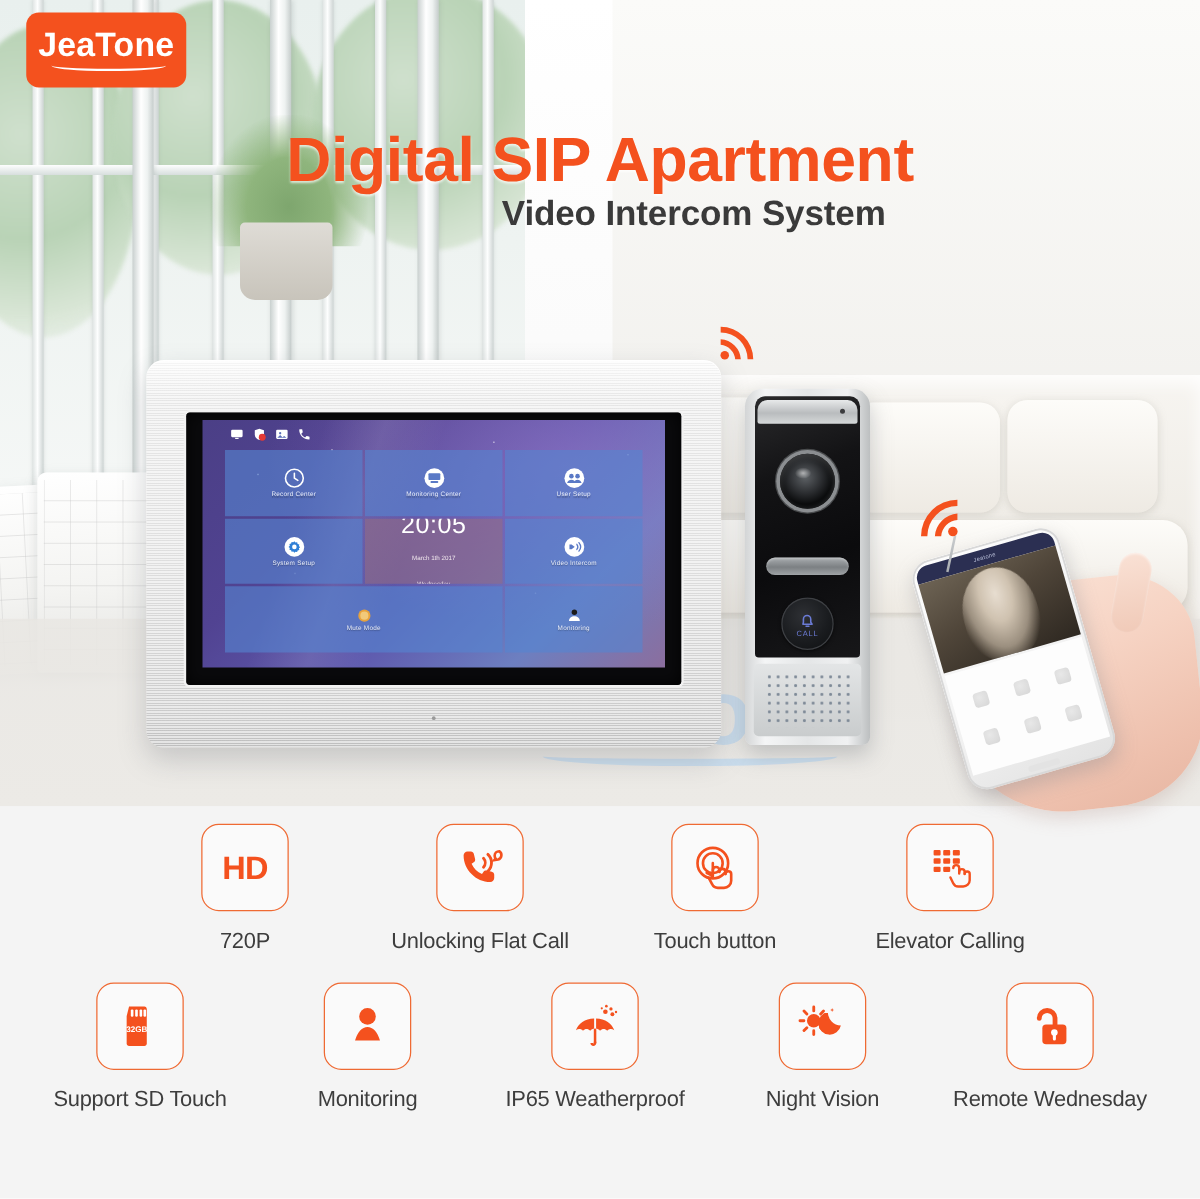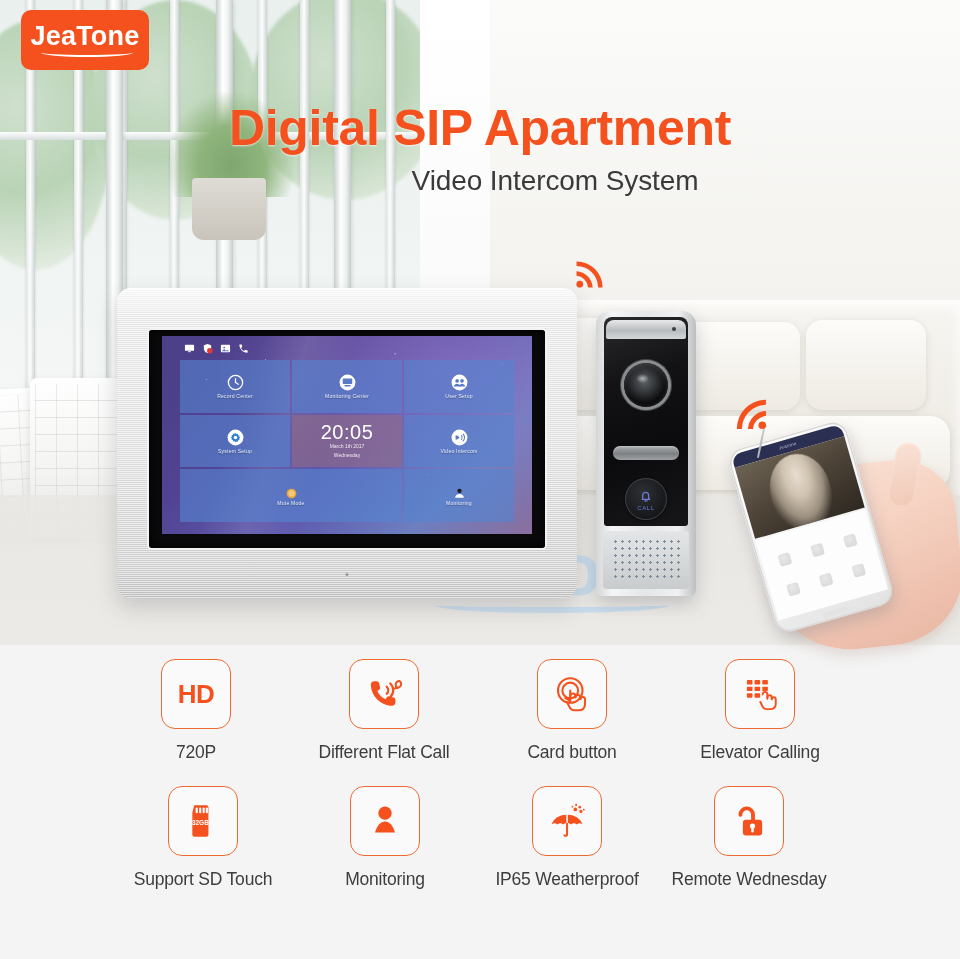--- a/index.html
+++ b/index.html
@@ -118,21 +118,21 @@
 
   
   .headline {
     position: absolute; left: 0; right: 0; top: 102px; text-align: center; z-index: 30;
   }
   .headline h1 {
     color: #f4511e; font-size: 50px; font-weight: 700; letter-spacing: -.3px;
     line-height: 1.05; text-shadow: 0 1px 2px rgba(255,255,255,.7);
   }
   .headline h2 {
-    margin-top: 10px; color: #3a3a3a; font-size: 28px; font-weight: 400;
+    color: #3a3a3a; font-size: 28px; font-weight: 700;
     letter-spacing: -.1px;
     padding-left: 150px;
   }
 
   
   .watermark {
     position: absolute; left: 393px; top: 533px; z-index: 12;
     color: #c5dbef; font-size: 74px; font-weight: 700; line-height: 1;
     letter-spacing: 0px; opacity: .85; pointer-events: none;
   }
@@ -199,21 +199,21 @@
     display: flex; flex-direction: column; align-items: center; justify-content: center;
     gap: 2px; position: relative; overflow:hidden;
   }
   .tile-icon { width: 19px; height: 19px; color:#fff; }
   .tile-label {
     color: #e9eefb; font-size: 5.1px; letter-spacing: .2px; line-height: 1;
     text-shadow: 0 1px 1px rgba(0,0,0,.35);
   }
   .tile-clock {
     background: rgba(150,110,130,.55);
-    justify-content: center; gap: 1px;
+    justify-content: center; gap: 14px;
   }
   .clock-time { color:#fff; font-size: 20px; font-weight: 400; line-height: 1; letter-spacing: .5px; }
   .clock-date { color:#f2e9ee; font-size: 5px; line-height: 1.5; }
   .tile-b1 { grid-column: 1 / span 2; }
   .tile-b2 { grid-column: 3 / span 1; }
 
   .monitor-chin-dot {
     position: absolute; left: 50%; bottom: 22px; width: 3px; height: 3px;
     border-radius: 50%; background: #9a9a9a; transform: translateX(-50%);
   }
@@ -619,35 +619,35 @@
 
       <div class="feature">
         <div class="feature-icon-box">
           <svg viewBox="0 0 48 48" fill="none" stroke="#f4511e" stroke-width="3" stroke-linecap="round">
             <path d="M9 13c0-2 1.6-3.6 3.6-3.6h3.1c1.3 0 2.4.9 2.7 2.2l1.1 4.6c.3 1.2-.2 2.4-1.2 3l-2 1.3c1.9 4.2 5.3 7.6 9.5 9.5l1.3-2c.7-1 1.9-1.5 3.1-1.2l4.6 1.1c1.3.3 2.2 1.4 2.2 2.7v3.1c0 2-1.6 3.6-3.6 3.6C20.3 37.3 9 26 9 13z" fill="#f4511e" stroke="none"></path>
             <path d="M27.2 15.6a6 6 0 010 8.1M31.2 12a10.6 10.6 0 010 15.4" stroke-width="2.6"></path>
             <path d="M39.5 10.5c1.6 0 2.9 1.3 2.9 2.9v2.4c0 1-.7 1.9-1.7 2.1l-3.5.9c-1 .2-1.9-.2-2.4-1l-1-1.6c1.5-3.3 4-5.9 7.3-7.4z" fill="#f4511e" stroke="none" opacity="0"></path>
             <path d="M41.6 9.1a4.2 4.2 0 00-4.2 4.2c0 .9.3 1.8.8 2.5l-1.2 1.5 3.5-.6a4.2 4.2 0 001.1-7.6z" stroke-width="2.4"></path>
           </svg>
         </div>
-        <div class="feature-label">Different Flat Call</div>
+        <div class="feature-label">Unlocking Flat Call</div>
       </div>
 
       <div class="feature">
         <div class="feature-icon-box">
           <svg viewBox="0 0 48 48" fill="none" stroke="#f4511e" stroke-width="2.4" stroke-linecap="round" stroke-linejoin="round">
             <circle cx="22" cy="20" r="14"></circle>
             <circle cx="22" cy="20" r="9"></circle>
             <path d="M22 20v12.5c-1.8-2-3.6-3.2-5.6-3.6"></path>
             <path d="M22 26.5c0-1.7 1.3-3 3-3s3 1.3 3 3v1"></path>
             <path d="M28 28c0-1.6 1.2-2.8 2.8-2.8s2.8 1.2 2.8 2.8v1.6"></path>
             <path d="M33.6 30c0-1.5 1.2-2.6 2.6-2.6s2.6 1.1 2.6 2.6v6.2c0 3.6-3 6.4-6.6 6.4h-5.6c-2.5 0-4.3-1.4-5.4-3.6l-3-5.8"></path>
           </svg>
         </div>
-        <div class="feature-label">Card button</div>
+        <div class="feature-label">Touch button</div>
       </div>
 
       <div class="feature">
         <div class="feature-icon-box">
           <svg viewBox="0 0 48 48" fill="none" stroke="#f4511e" stroke-width="2.2" stroke-linecap="round" stroke-linejoin="round">
             <g fill="#f4511e" stroke="none">
               <rect x="9" y="8" width="6.4" height="5" rx="1"></rect>
                 <rect x="17.8" y="8" width="6.4" height="5" rx="1"></rect>
                 <rect x="26.6" y="8" width="6.4" height="5" rx="1"></rect>
               <rect x="9" y="15.6" width="6.4" height="5" rx="1"></rect>
@@ -705,20 +705,34 @@
               <circle cx="38.6" cy="8.2" r="1.5"></circle>
             <circle cx="39.9" cy="13" r="1.8"></circle>
               <circle cx="34.4" cy="5.6" r="1.2"></circle>
             <circle cx="43.2" cy="11" r="1.1"></circle>
               <circle cx="30.2" cy="7.6" r="1"></circle>
           </svg>
         </div>
         <div class="feature-label">IP65 Weatherproof</div>
       </div>
 
+      <div class="feature">
+        <div class="feature-icon-box">
+          <svg viewBox="0 0 48 48" fill="#f4511e">
+            <circle cx="16" cy="19" r="6.2"></circle>
+            <g stroke="#f4511e" stroke-width="2.6" stroke-linecap="round">
+              <path d="M16 6.4v3.6M16 28v3.6M3.4 19H7M25 19h3.6M7.1 10.1l2.6 2.6M22.3 25.3l2.6 2.6M24.9 10.1l-2.6 2.6M9.7 25.3l-2.6 2.6"></path>
+            </g>
+            <path d="M40.8 23.4A10.4 10.4 0 1128.9 11a12.4 12.4 0 0011.9 12.4z"></path>
+            <path d="M27.2 12.6l.9 2.2 2.2.9-2.2.9-.9 2.2-.9-2.2-2.2-.9 2.2-.9z"></path>
+            <path d="M32.8 7.4l.5 1.3 1.3.5-1.3.5-.5 1.3-.5-1.3-1.3-.5 1.3-.5z"></path>
+          </svg>
+        </div>
+        <div class="feature-label">Night Vision</div>
+      </div>
 
       <div class="feature">
         <div class="feature-icon-box">
           <svg viewBox="0 0 48 48">
             <path d="M15.6 22v-7.2a7.2 7.2 0 10-14.4 0" fill="none" stroke="#f4511e" stroke-width="4.4" stroke-linecap="round" transform="translate(13,2)"></path>
             <rect x="17" y="22.5" width="22" height="18" rx="3.4" fill="#f4511e"></rect>
             <circle cx="28" cy="29.8" r="3" fill="#fff"></circle>
             <rect x="26.6" y="30.6" width="2.8" height="6.4" rx="1.4" fill="#fff"></rect>
           </svg>
         </div>

